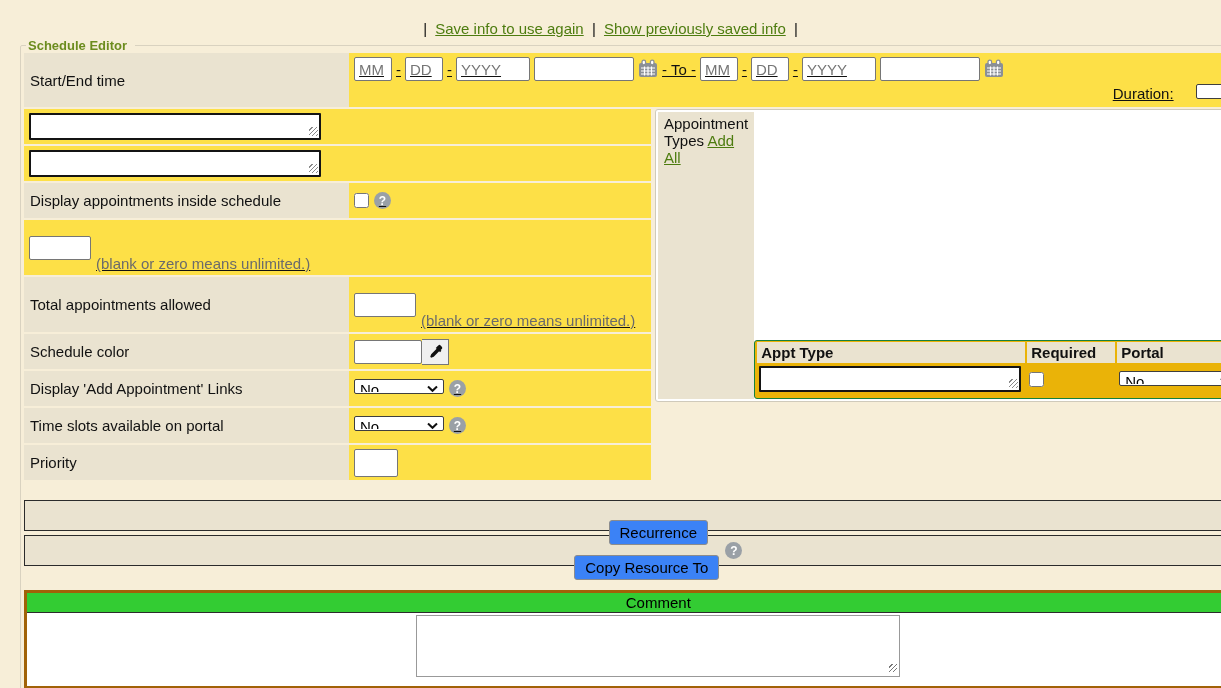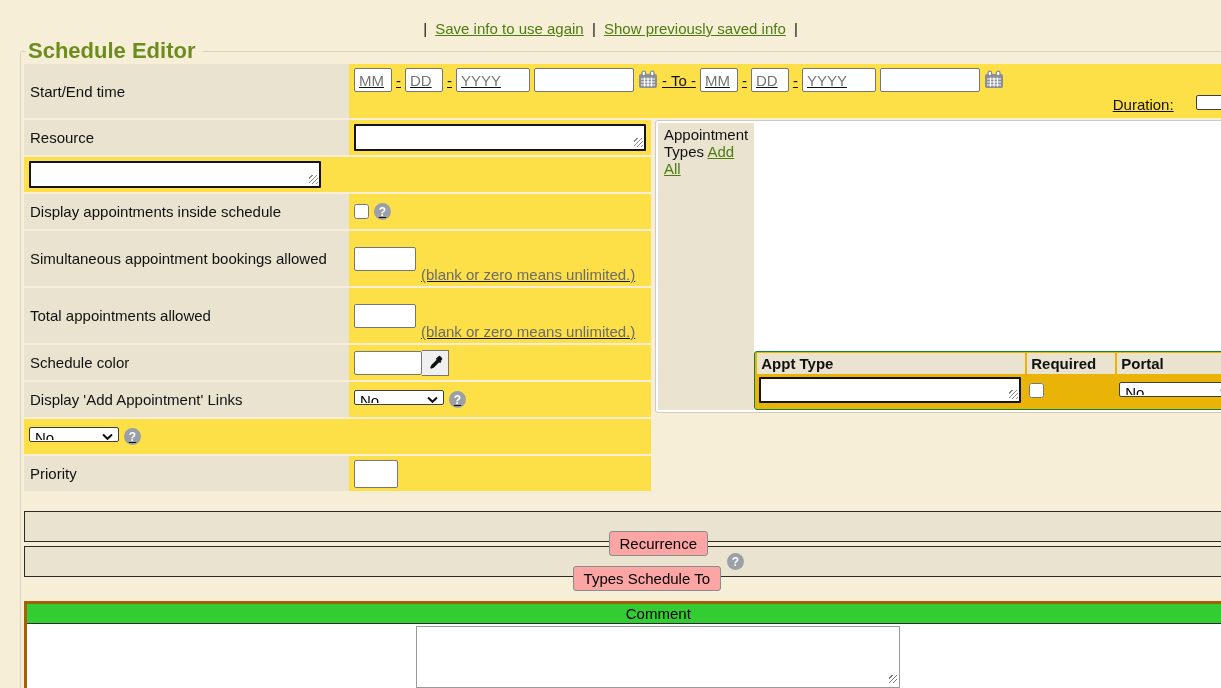--- a/index.html
+++ b/index.html
@@ -13,21 +13,21 @@
   a { color:#4d7c0f; text-decoration:underline; cursor:pointer; }
 
   .top-links { text-align:center; padding-top:20px; height:38px; }
   .top-links .sep { margin:0 4px; }
 
   fieldset.editor {
     margin:0 24px 0 20px; padding:0 3px 6px 3px;
     border:1px solid #d9d2c0; border-radius:2px;
   }
   legend.page-title {
-    color:#6c8c1e; font-weight:bold; font-size:22px;
+    color:#6c8c1e; font-weight:bold; font-size:13px;
     padding:0 8px 0 2px; margin-left:2px;
   }
 
   .row { display:flex; margin-bottom:2px; }
   .label-cell {
     width:325px; flex:0 0 325px; background:#eae3d0;
     padding:4px 6px; display:flex; align-items:center;
   }
   .input-cell { flex:1; background:#fde047; padding:3px 5px; display:flex; align-items:center; gap:5px;text-decoration:underline; }
 
@@ -102,21 +102,21 @@
     font:12px "Liberation Sans",sans-serif; background:#f0f0f0;
     border:1px solid #8c8c8c; border-radius:3px; padding:2px 7px; cursor:pointer;
   }
 
   .action-bar {
     background:#eae3d0; border:1px solid #2b2b2b; height:31px;
     display:flex; align-items:center; justify-content:center; gap:6px; margin-top:4px;
   }
   .action-bar.first { margin-top:18px; }
   .bar-btn {
-    font:15px "Liberation Sans",sans-serif; background:#fca5a5;
+    font:15px "Liberation Sans",sans-serif; background:#3b82f6;
     border:1px solid #8c8c8c; border-radius:3px; padding:3px 10px; cursor:pointer;margin-top:33px;
   }
 
   .comment-box { border:3px solid #a16207; margin-top:24px; background:#fff; }
   .comment-header {
     background:#33cc33; border-bottom:1px solid #2b2b2b; text-align:center;
     padding:1px 0; color:#000;
   }
   .comment-body { padding:2px 0 6px 0; text-align:center; }
   .comment-ta-wrap { position:relative; display:inline-block; line-height:0; }
@@ -199,21 +199,20 @@
           </span>
         </span>
       </div>
     </div>
   </div>
 
   <div class="main-cols">
     <div class="left-table">
 
       <div class="row">
-        <div class="label-cell">Resource</div>
         <div class="input-cell">
           <span class="dark-ta-wrap">
             <textarea class="dark-ta" style=""></textarea>
             <span class="grip"></span>
           </span>
         </div>
       </div>
 
       <div class="row">
         <div class="input-cell">
@@ -226,21 +225,20 @@
 
       <div class="row">
         <div class="label-cell">Display appointments inside schedule</div>
         <div class="input-cell">
           <input type="checkbox" class="chk" style="">
           <span class="help">?</span>
         </div>
       </div>
 
       <div class="row">
-        <div class="label-cell">Simultaneous appointment bookings allowed</div>
         <div class="input-cell">
           <input class="inp inp-small" style="">
           <span class="hint">(blank or zero means unlimited.)</span>
         </div>
       </div>
 
       <div class="row">
         <div class="label-cell">Total appointments allowed</div>
         <div class="input-cell">
           <input class="inp inp-small" style="">
@@ -273,20 +271,21 @@
               <svg width="11" height="7" viewBox="0 0 11 7">
                   <path d="M1 1 L5.5 5.3 L10 1" stroke="#111" stroke-width="2" fill="none"></path>
                 </svg>
             </span>
           </span>
           <span class="help">?</span>
         </div>
       </div>
 
       <div class="row">
+        <div class="label-cell">Time slots available on portal</div>
         <div class="input-cell">
           <span class="select-wrap sel-no">
             <select><option>No</option></select>
             <span class="chev">
               <svg width="11" height="7" viewBox="0 0 11 7">
                   <path d="M1 1 L5.5 5.3 L10 1" stroke="#111" stroke-width="2" fill="none"></path>
                 </svg>
             </span>
           </span>
           <span class="help">?</span>
@@ -339,21 +338,21 @@
         </div>
       </div>
     </div>
   </div>
 
   <div class="action-bar first">
     <button class="bar-btn">Recurrence</button>
   </div>
 
   <div class="action-bar">
-    <button class="bar-btn">Types Schedule To</button>
+    <button class="bar-btn">Copy Resource To</button>
     <span class="help">?</span>
   </div>
 
   <div class="comment-box">
     <div class="comment-header">Comment</div>
     <div class="comment-body">
       <span class="comment-ta-wrap">
         <textarea class="comment-ta" style=""></textarea>
         <span class="comment-grip"></span>
       </span>

